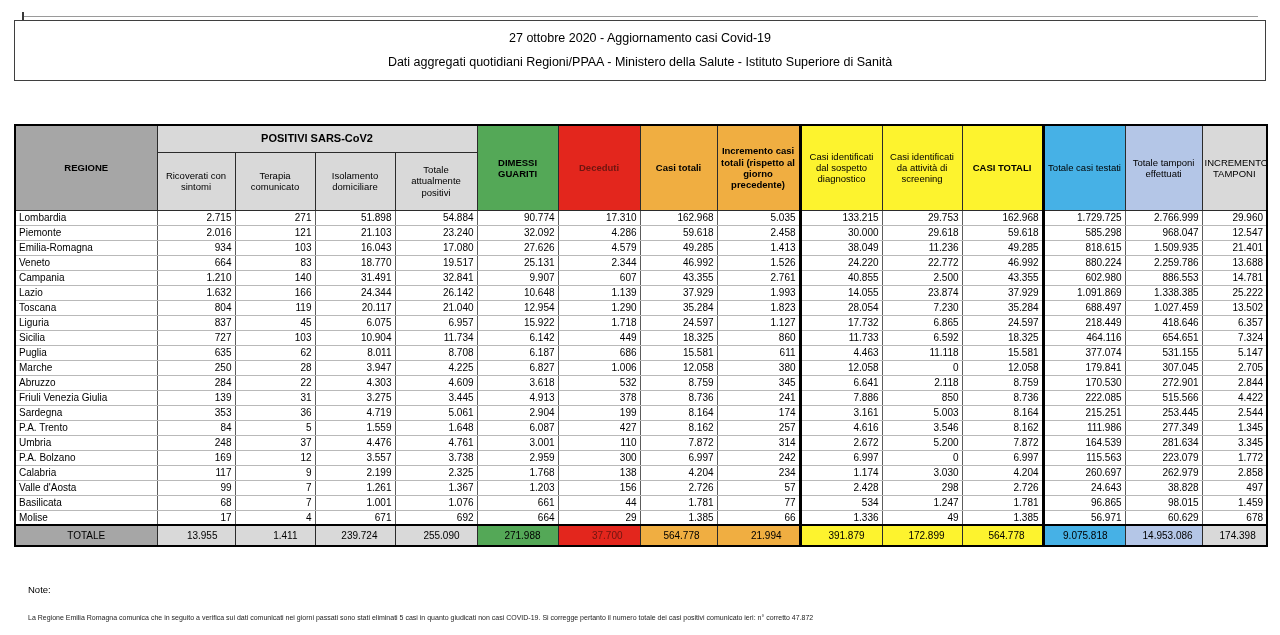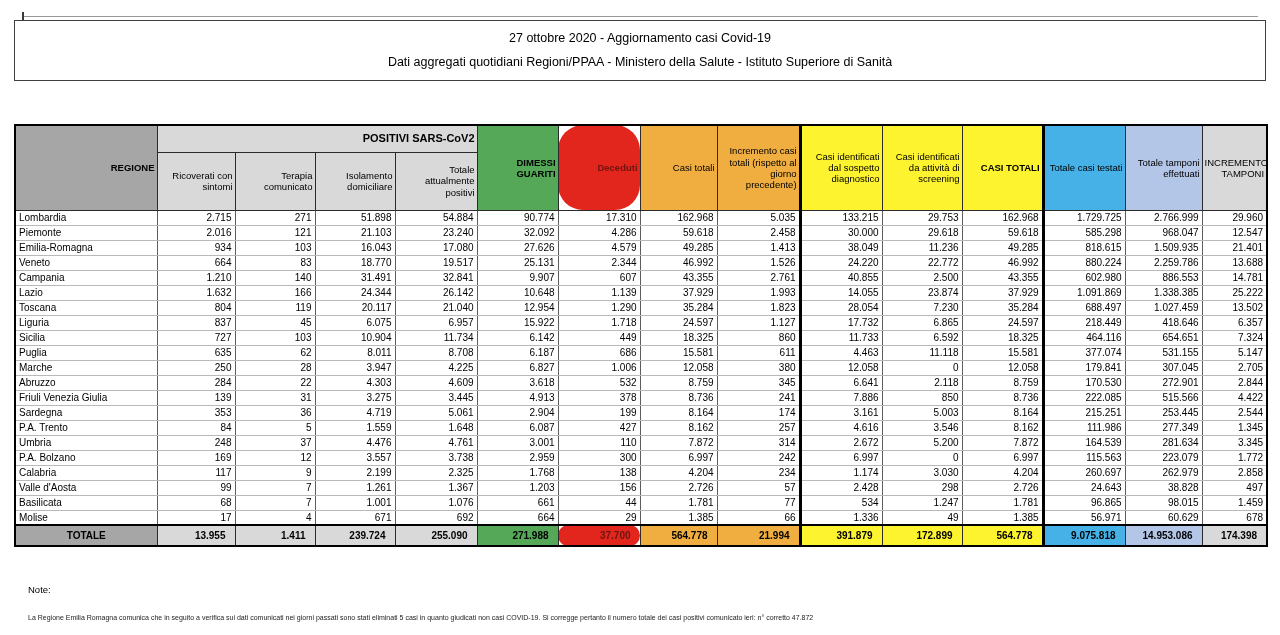--- a/index.html
+++ b/index.html
@@ -30,21 +30,21 @@
     border-collapse:collapse; table-layout:fixed;
     border:2px solid #000;
   }
   .covid-table th, .covid-table td { overflow:hidden; vertical-align:middle; }
 
   thead th {
     border:1px solid #2b2b2b;
     font-weight:normal;
     font-size:9.5px; line-height:1.18;
     padding:5px 2px;
-    text-align:right;
+    text-align:center;
   }
   thead tr.group-row th.group-cell { height:27px; font-weight:bold; font-size:11px; }
   thead th.tall { height:85px; }
   thead tr.sub-row th { height:58px; }
   .b { font-weight:bold; }
 
   tbody td {
     font-size:10px;
     height:15px;
     padding:0 3px;
@@ -52,36 +52,36 @@
     border-left:1px solid #5c5c5c; border-right:1px solid #5c5c5c;
     border-top:1px solid #b9b9b9; border-bottom:1px solid #b9b9b9;
     background:#fff;
   }
   tbody td.region { text-align:left; }
   tbody td.num { text-align:right; }
 
   tr.totals-row td {
     border:1px solid #2b2b2b;
     border-top:2px solid #000;
-    font-weight:bold;
+    font-weight:normal;
     font-size:10px;
     height:21px;
-    padding:0 9px;
+    padding:0 17px;
     white-space:nowrap;
   }
   tr.totals-row td.label { text-align:center; }
   tr.totals-row td.num { text-align:right; }
 
   .thickL { border-left:3px solid #000 !important; }
 
   .bg-gray   { background:#a6a6a6 !important;margin-left:43px; }
   .bg-lgray  { background:#d9d9d9 !important; }
   .bg-green  { background:#54a857 !important; }
-  .bg-red    { background:#e3261d !important;border-radius:25px; }
-  .bg-orange { background:#f0ae41 !important; }
+  .bg-red    { background:#e3261d !important; }
+  .bg-orange { background:#f0ae41 !important;font-weight:bold; }
   .bg-yellow { background:#fdf32e !important; }
   .bg-blue   { background:#46b1e6 !important; }
   .bg-lav    { background:#b4c6e7 !important; }
   .txt-darkred { color:#6e1510; }
 
   .note-label { position:absolute; left:28px; top:584px; font-size:9.5px; font-weight:normal; }
   .note-text  { position:absolute; left:28px; top:614px; font-size:7px; color:#1c1c1c; white-space:nowrap; }
 </style>
 </head>
 <body>

